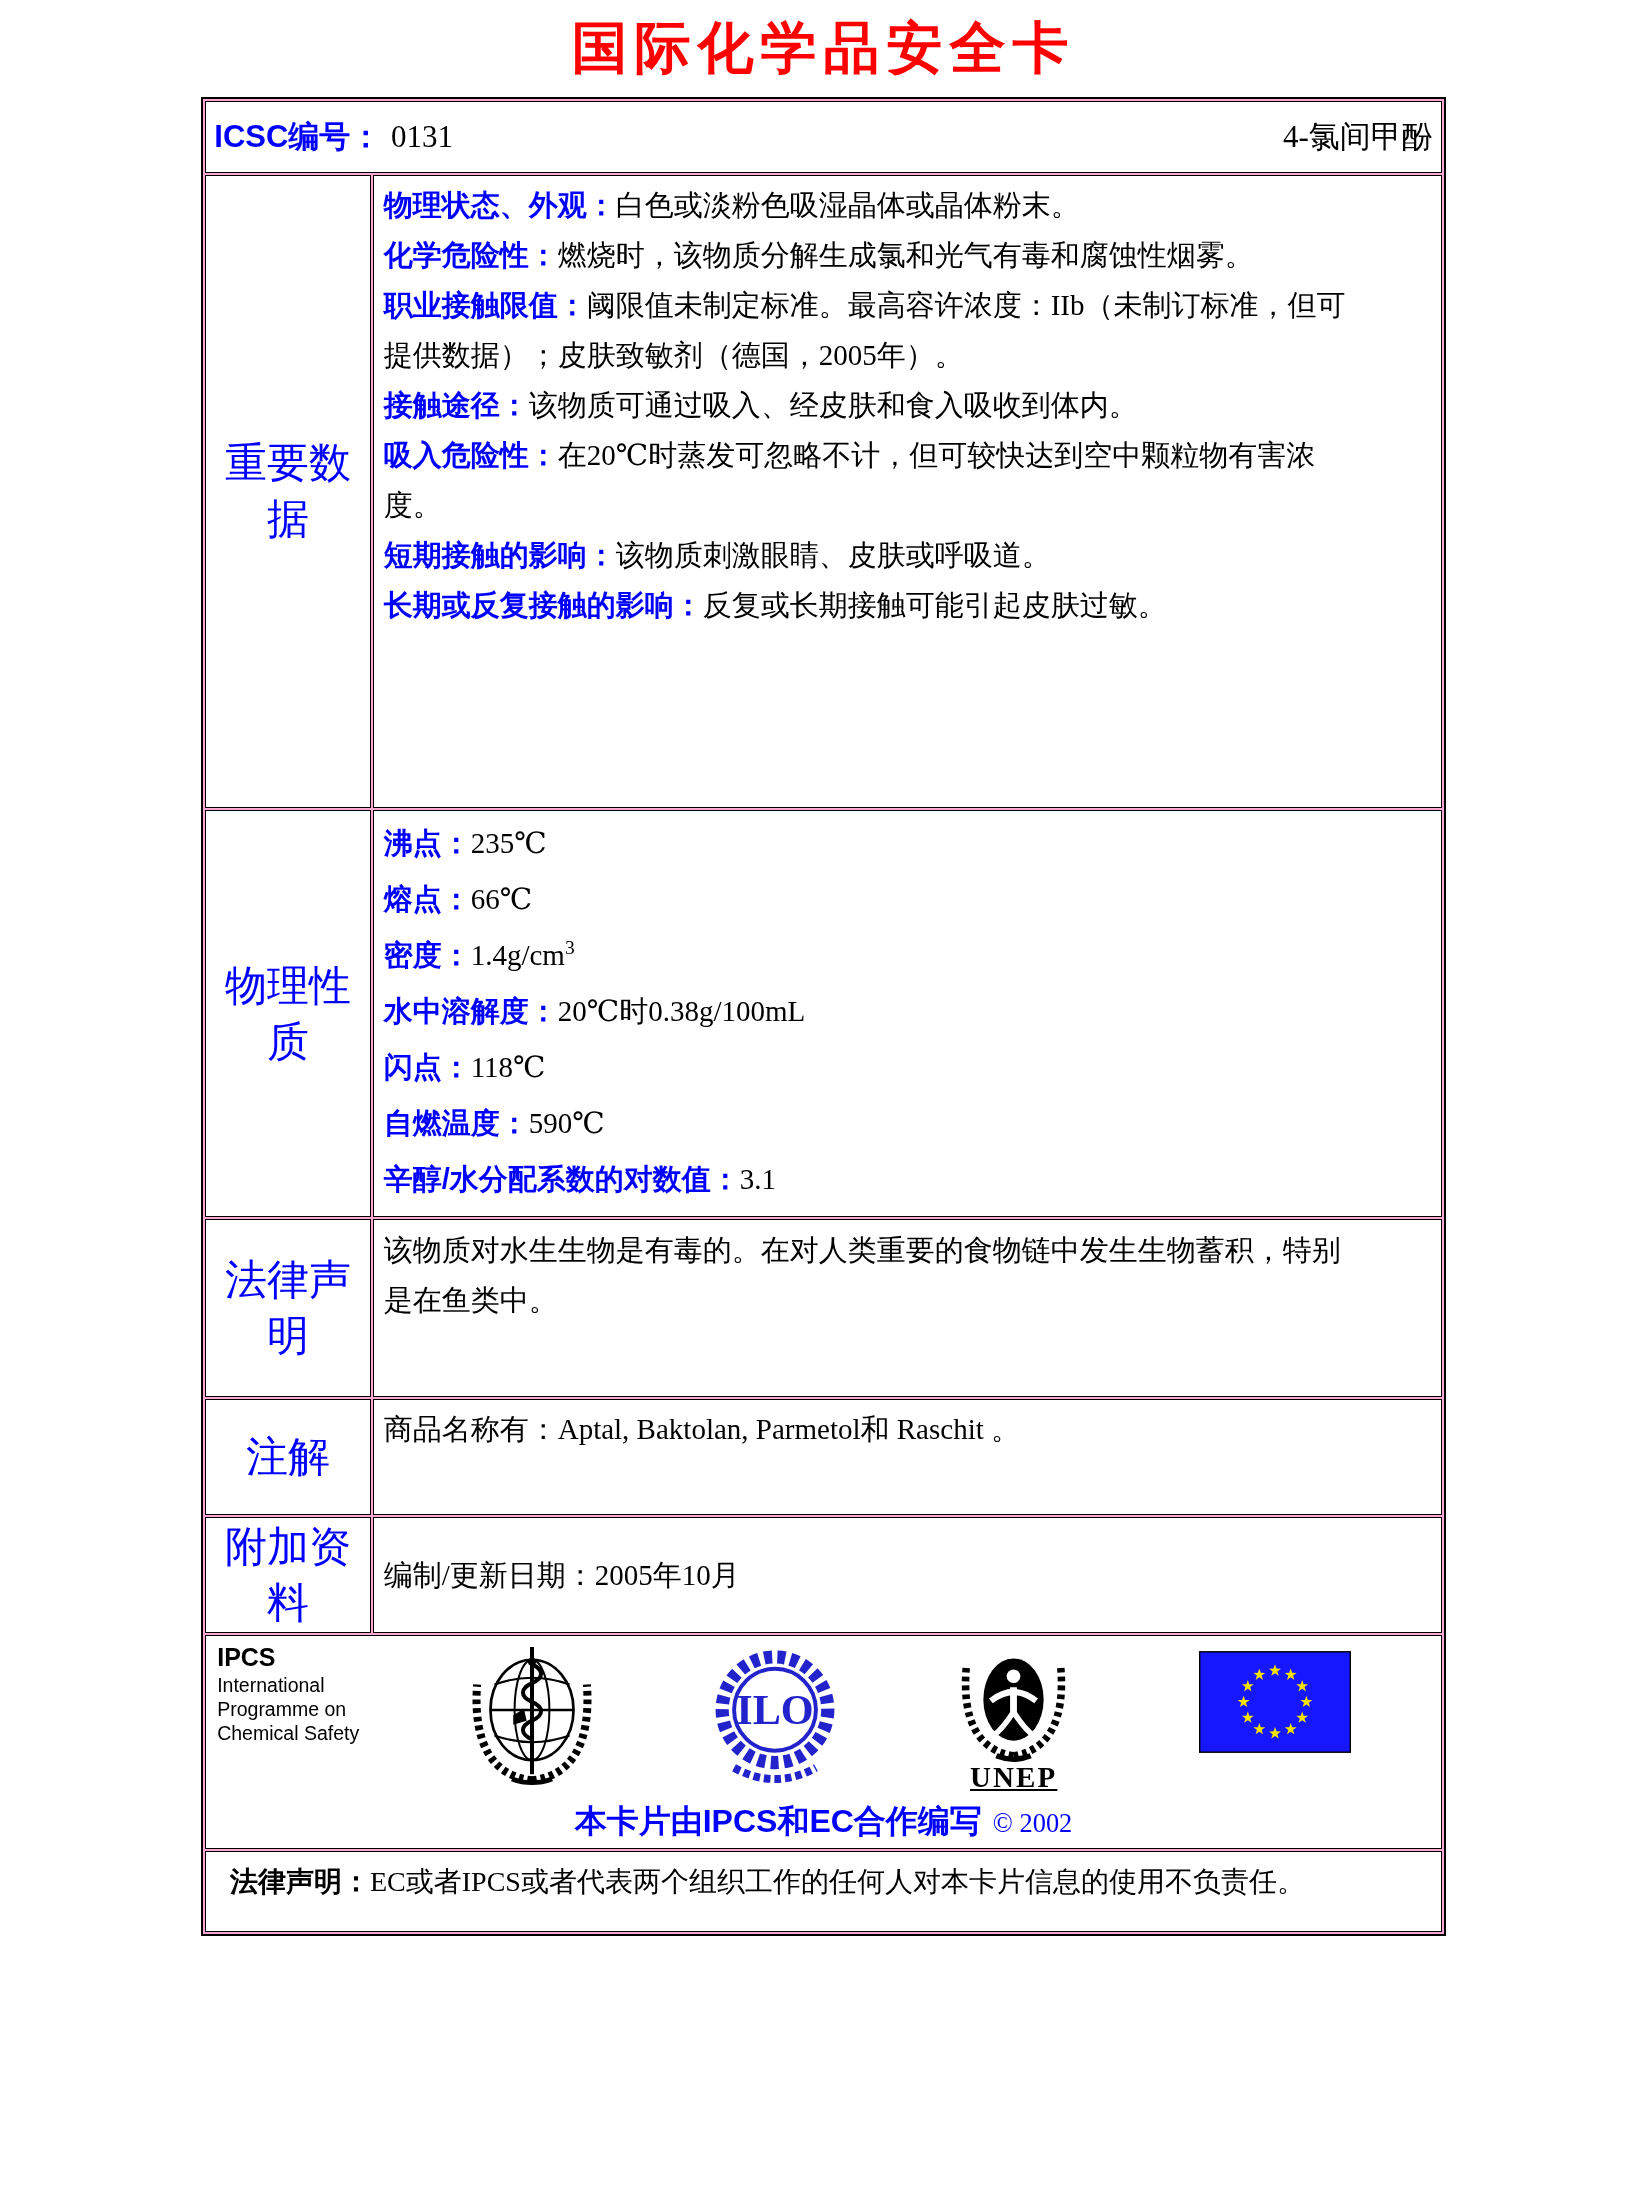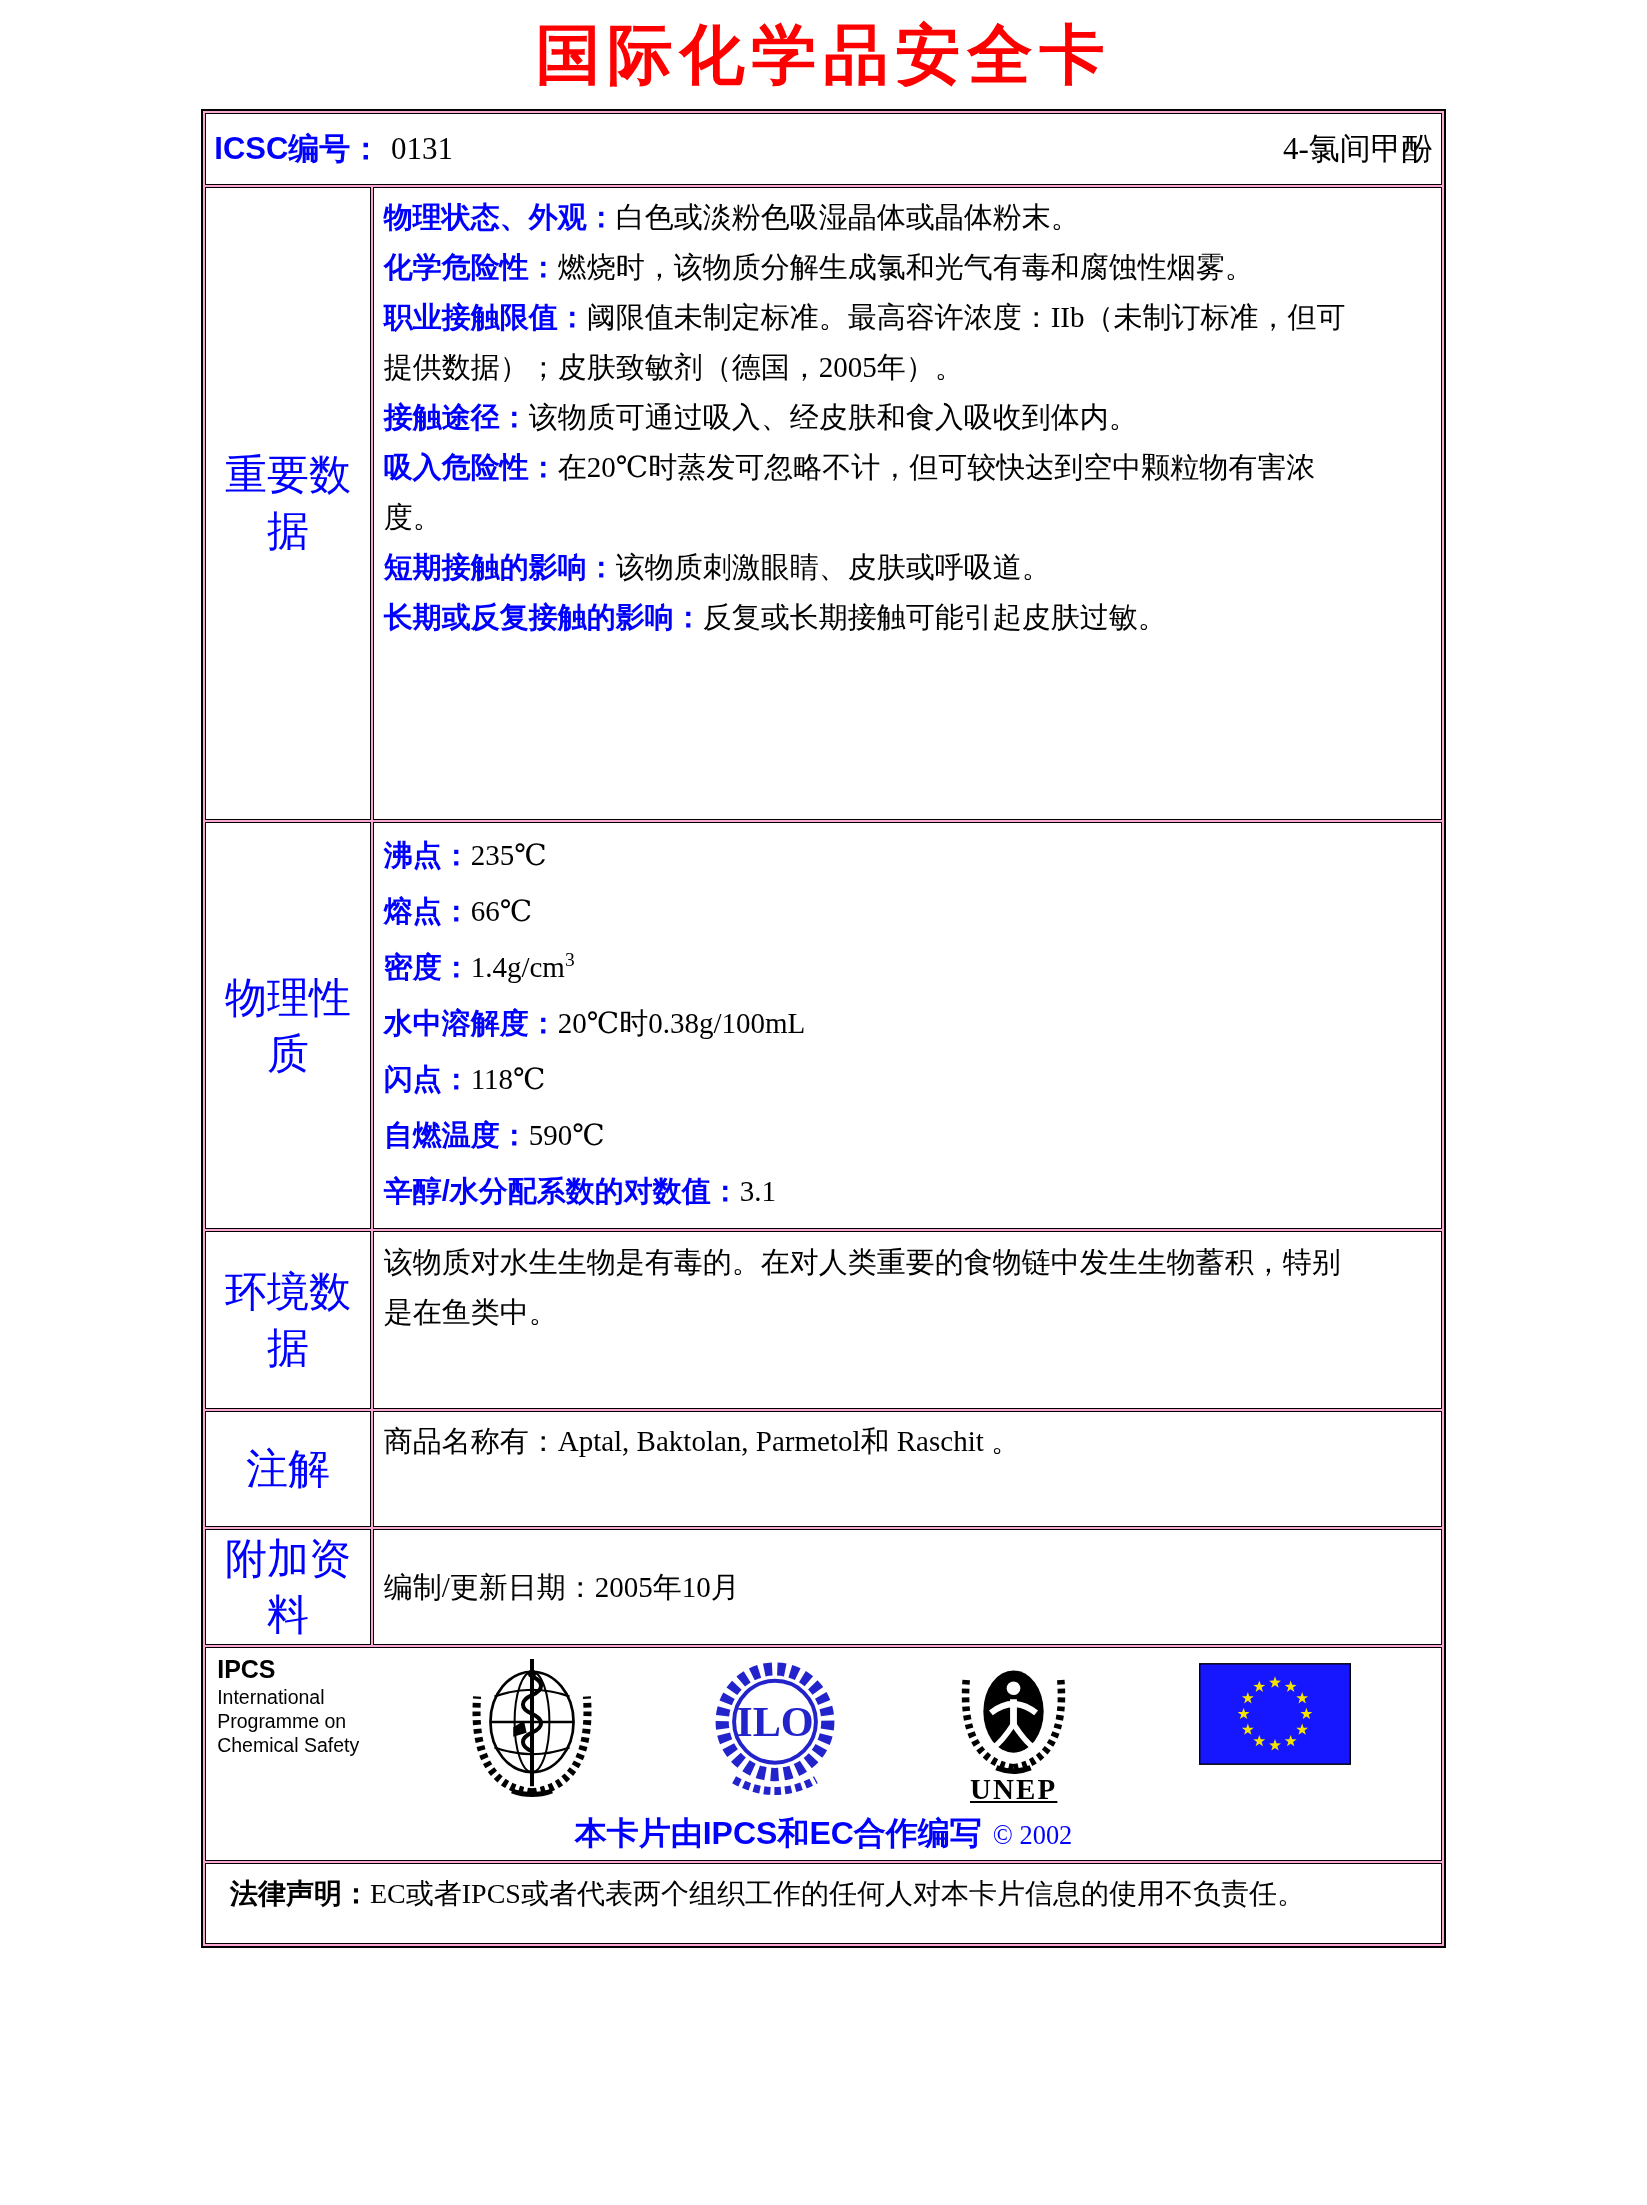--- a/index.html
+++ b/index.html
@@ -3,21 +3,21 @@
 <meta charset="utf-8">
 <style>
   html,body{margin:0;padding:0;background:#ffffff;}
   body{
     width:1647px;height:2205px;position:relative;
     font-family:"Liberation Serif","DejaVu Serif",serif;
     color:#000;
   }
   .page-title{
     text-align:center;color:#ff0000;font-weight:bold;
-    font-size:65px;letter-spacing:7px;
+    font-size:56px;letter-spacing:7px;
     margin:11px 0 9.7px 0;
     font-family:"DejaVu Serif","Liberation Serif",serif;
   }
   table.card{
     width:1245px;margin:0 auto;background:#f9a8d4;
     border:2.8px solid #000;border-collapse:separate;border-spacing:2.1px;
     table-layout:fixed;
   }
   td{border:1.4px solid #000;background:#fff;vertical-align:top;overflow:hidden;}
   td.rowlabel{
@@ -151,21 +151,21 @@
   <p class="line"><span class="line-label">闪点：</span><span class="line-text">118℃</span></p>
 
   <p class="line"><span class="line-label">自燃温度：</span><span class="line-text">590℃</span></p>
 
   <p class="line"><span class="line-label">辛醇/水分配系数的对数值：</span><span class="line-text">3.1</span></p>
 </div>
     </td>
   </tr>
 
   <tr>
-    <td class="rowlabel h-environment">环境数据</td>
+    <td class="rowlabel h-environment">法律声明</td>
     <td class="content h-environment">
       <p class="line"><span class="line-text">该物质对水生生物是有毒的。在对人类重要的食物链中发生生物蓄积，特别是在鱼类中。</span></p>
     </td>
   </tr>
 
   <tr>
     <td class="rowlabel h-notes">注解</td>
     <td class="content h-notes">
       <p class="line"><span class="line-text">商品名称有：Aptal, Baktolan, Parmetol和 Raschit 。</span></p>
     </td>

